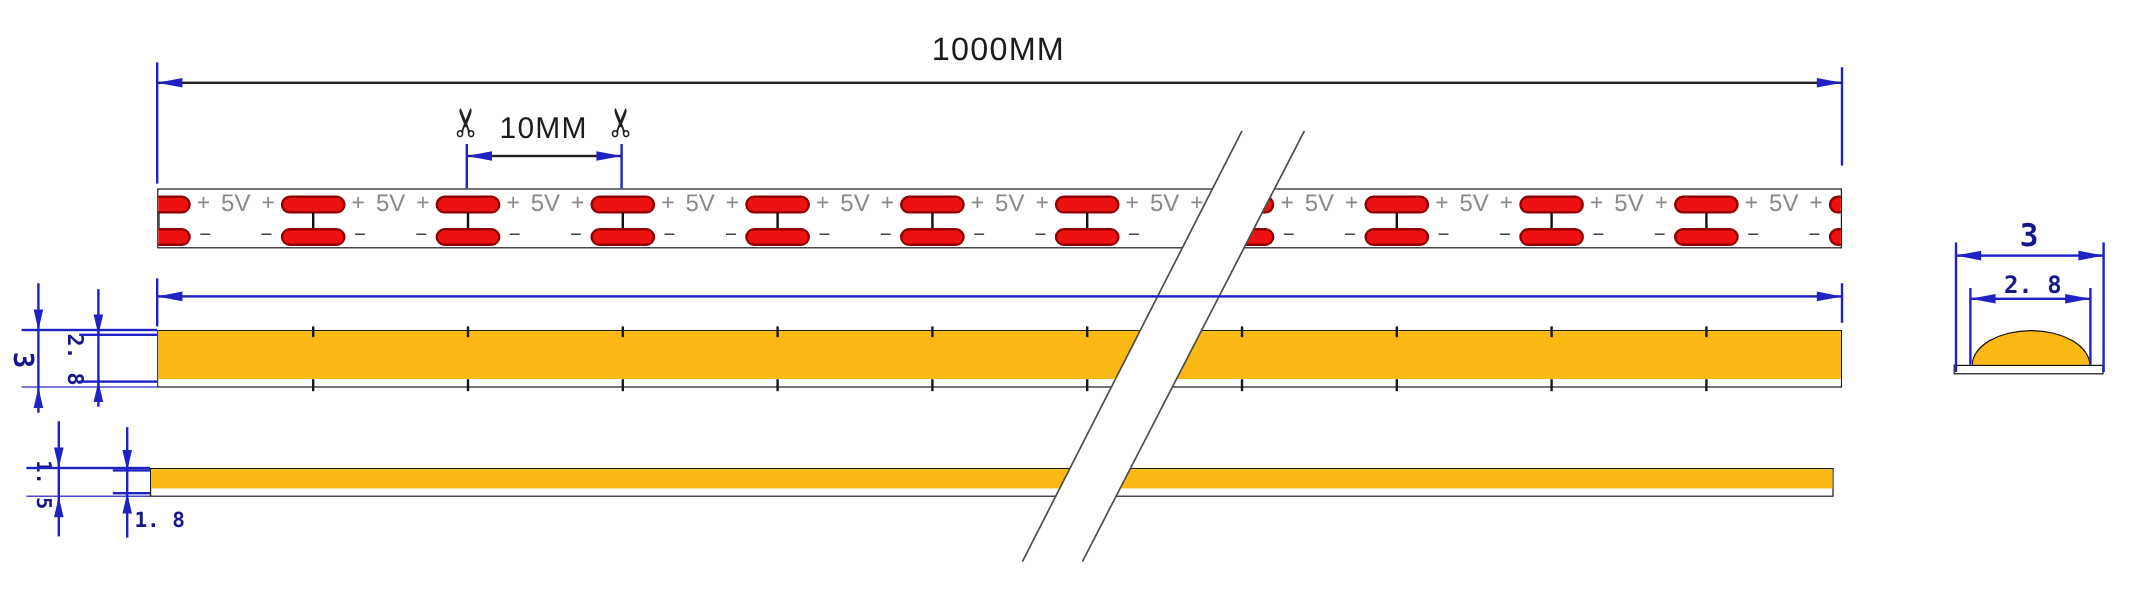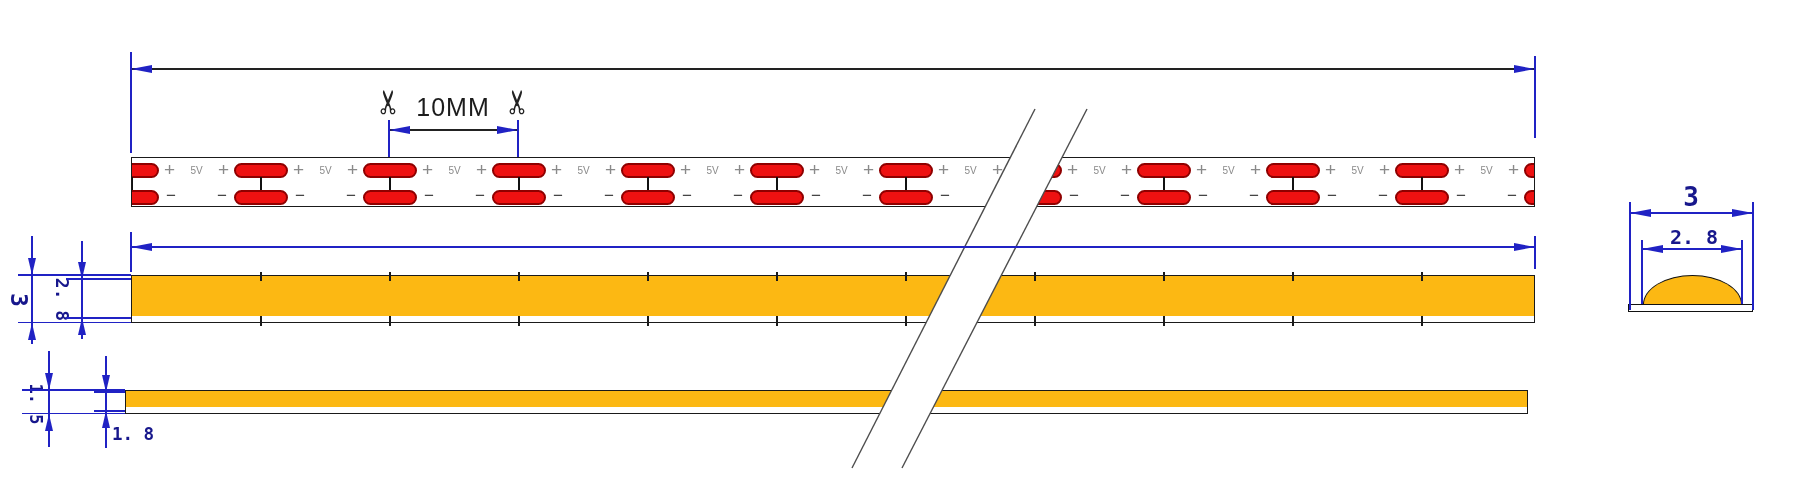--- a/index.html
+++ b/index.html
@@ -32,21 +32,21 @@
   .pad-unit{position:absolute;top:0;width:54px;height:46.8px;}
   .pad{position:absolute;left:0;width:54px;height:15px;background:var(--pad-red);
     border:2px solid var(--pad-border-red);border-radius:8px;box-sizing:border-box;}
   .pad-t{top:4.6px;} .pad-b{top:31.6px;}
   .pad-link{position:absolute;left:25.5px;top:19px;width:2.6px;height:13px;background:#111;}
   .gap{position:absolute;top:0;width:75px;height:46.8px;}
   .gap .row{position:absolute;left:0;right:0;display:flex;justify-content:space-between;align-items:center;}
   .gap .row.top{top:2px;height:20px;padding:0 5px;}
   .gap .row.bot{top:28px;height:19px;padding:0 7px;}
   .plus{color:var(--label-gray);font-size:19px;font-weight:400;}
-  .v5{color:var(--label-gray);font-size:10px;}
+  .v5{color:var(--label-gray);font-size:20px;}
   .minus{color:#3c3c3c;font-size:17px;}
   
   #strip-side{position:absolute;left:131px;top:275px;width:1404px;height:48px;
     border:1.6px solid var(--outline-black);box-sizing:border-box;background:#fff;z-index:1;}
   #strip-side .yellow{position:absolute;left:0;top:0;width:100%;height:40px;background:var(--phosphor-yellow);}
   #strip-side .tape{position:absolute;left:0;top:40px;width:100%;height:4.8px;background:#fff;}
   .tick{position:absolute;width:1.7px;height:9.5px;background:var(--outline-black);z-index:2;}
   .tick-top{top:-4.5px;} .tick-bot{top:40px;}
   
   #strip-bottom{position:absolute;left:125px;top:390px;width:1403px;height:23.5px;
@@ -58,20 +58,21 @@
   #xsec-dome{position:absolute;left:1643px;top:275px;width:99px;height:29.5px;background:var(--phosphor-yellow);
     border:1.5px solid #111;border-bottom:none;box-sizing:border-box;
     border-radius:50% 50% 0 0 / 100% 100% 0 0;z-index:1;}
   #break-svg{position:absolute;left:0;top:0;z-index:5;pointer-events:none;}
 </style>
 </head>
 <body>
 
 <div id="canvas">
 
+  <div class="dim-label-black" style="left:762px;top:26px;width:140px;font-size:27px;">1000MM</div>
   <div class="hl blk z2" style="left:131px;top:68.4px;width:1404px;"></div>
   <div class="ar ar-l" style="left:131px;top:64.5px;"></div>
   <div class="ar ar-r" style="left:1514px;top:64.5px;"></div>
   <div class="vl blue z2" style="left:130.4px;top:52px;height:101px;"></div>
   <div class="vl blue z2" style="left:1534.4px;top:56px;height:82px;"></div>
 
   <div class="scissors" style="left:372px;top:85px;">✂</div>
   <div class="scissors" style="left:501px;top:85px;">✂</div>
   <div class="dim-label-black" style="left:403px;top:93px;width:100px;font-size:25px;">10MM</div>
   <div class="hl blk z2" style="left:389px;top:129.4px;width:129px;"></div>

